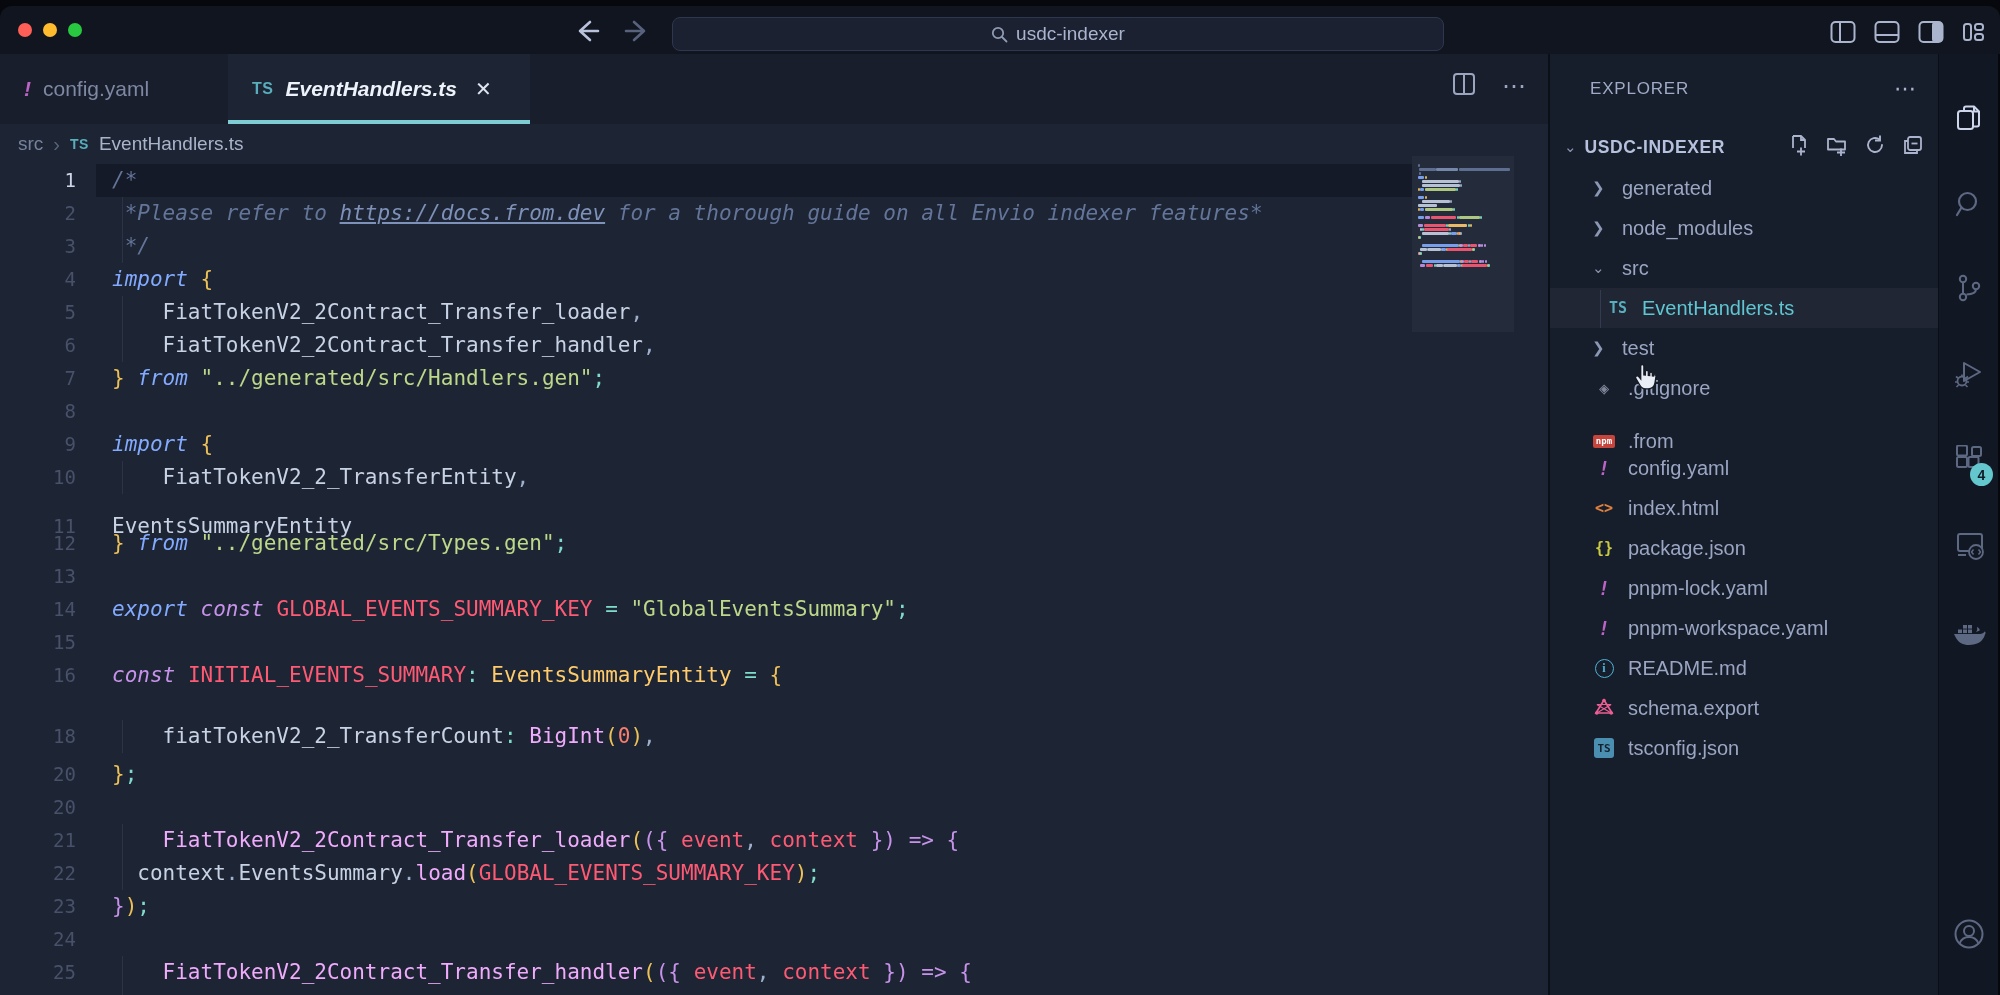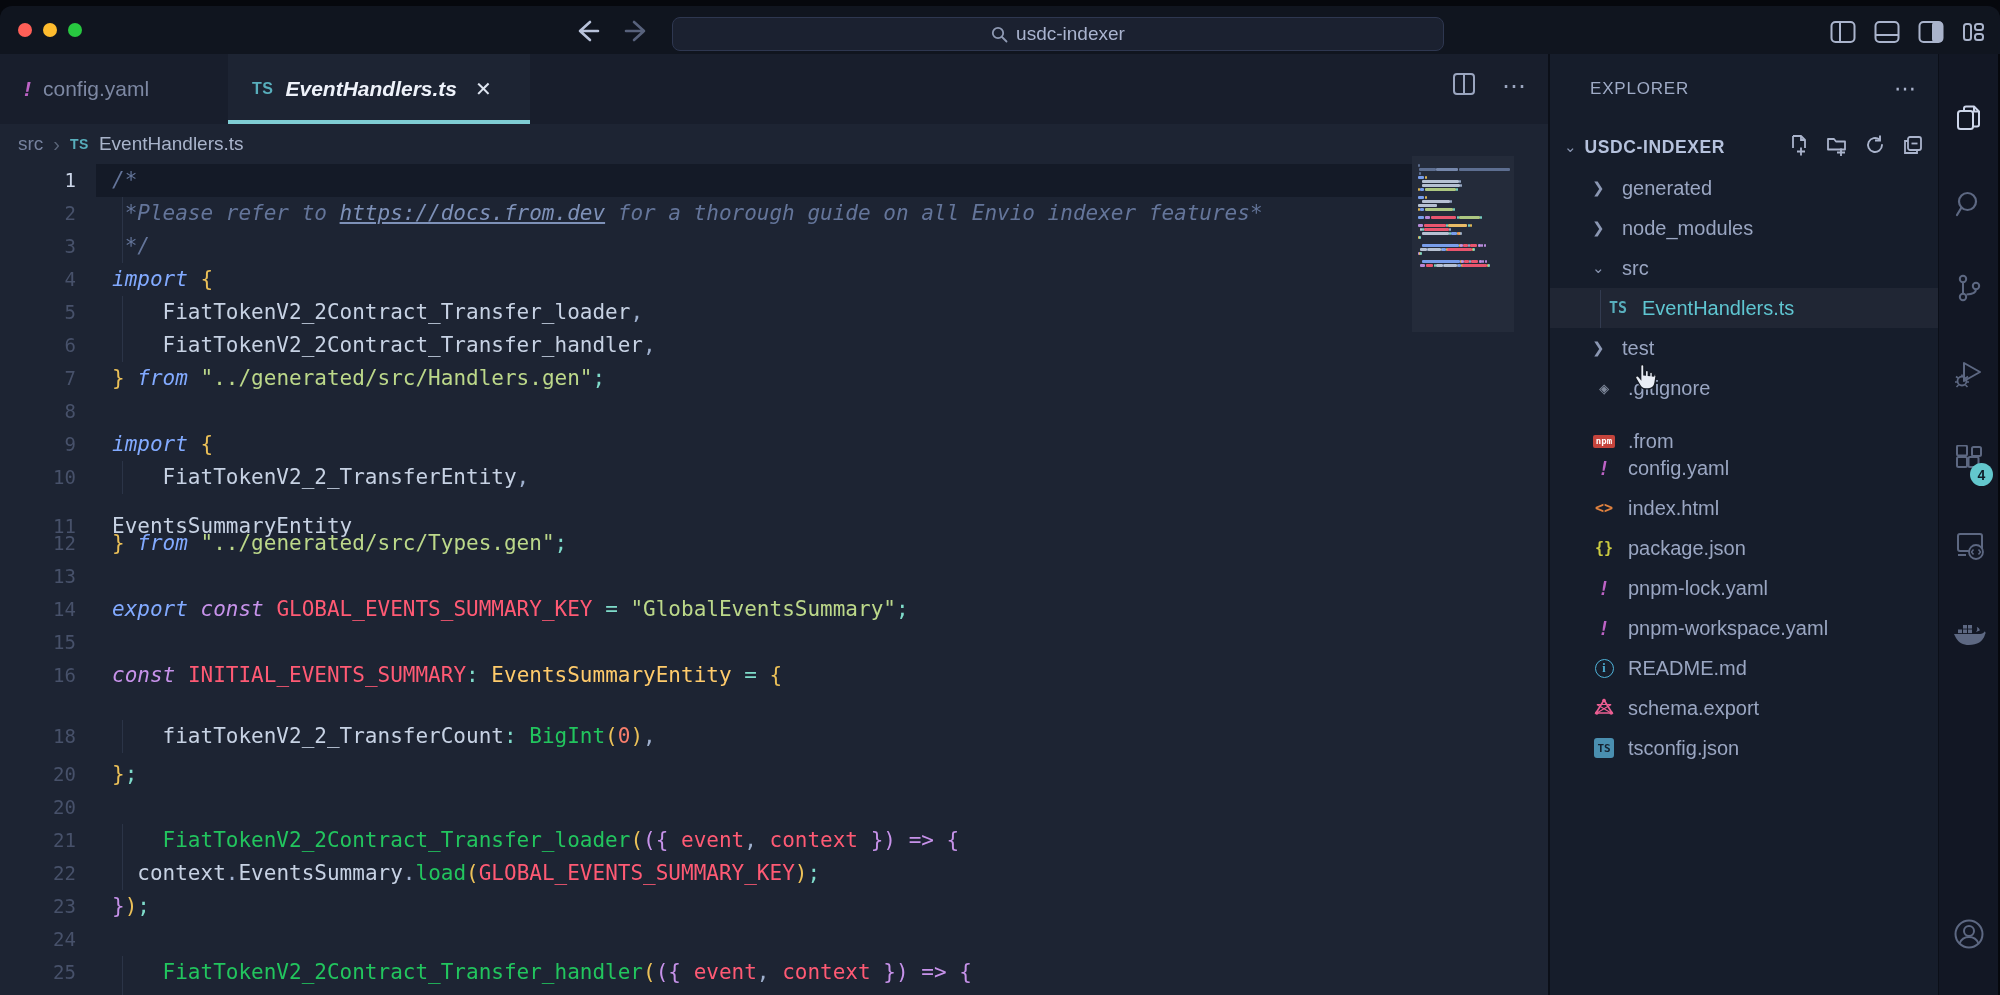--- a/index.html
+++ b/index.html
@@ -54,21 +54,21 @@
   .code-line { position:absolute; left:0; width:1548px; height:33px;
                font-family:"DejaVu Sans Mono", monospace; font-size:21px; line-height:33px;
                white-space:pre; }
   .lnum { position:absolute; left:0; width:76px; text-align:right; color:#47516a; font-size:19px; }
   .lnum.cur { color:#cdd7ea; }
   .ltext { position:absolute; left:112px; }
   .guide { position:absolute; left:122px; top:0; width:1px; height:33px; background:#2b3447; }
   .tk-c{color:#64759a;font-style:italic} .tk-l{color:#7e91b8;font-style:italic;text-decoration:underline}
   .tk-k{color:#82aaff;font-style:italic} .tk-q{color:#c792ea;font-style:italic}
   .tk-v{color:#c7d2e4} .tk-n{color:#ff5a74} .tk-s{color:#bcd88a} .tk-b{color:#ecc158}
-  .tk-m{color:#c792ea} .tk-o{color:#7fdbca} .tk-t{color:#ffcb6b} .tk-f{color:#22c55e}
+  .tk-m{color:#c792ea} .tk-o{color:#7fdbca} .tk-t{color:#ffcb6b} .tk-f{color:#f0abfc}
   .tk-d{color:#f97e6c} .tk-u{color:#9fb0ce} .tk-p{color:#c7d2e4}
 
   
   .minimap { position:absolute; left:1412px; top:102px; width:102px; height:176px;
              background:rgba(255,255,255,0.035); }
   .mm-row { position:absolute; height:2.6px; }
   .mm-seg { position:absolute; height:2.6px; border-radius:1px; opacity:.9; }
 
   
   .sb-header { position:absolute; left:40px; top:22px; right:20px; display:flex;

